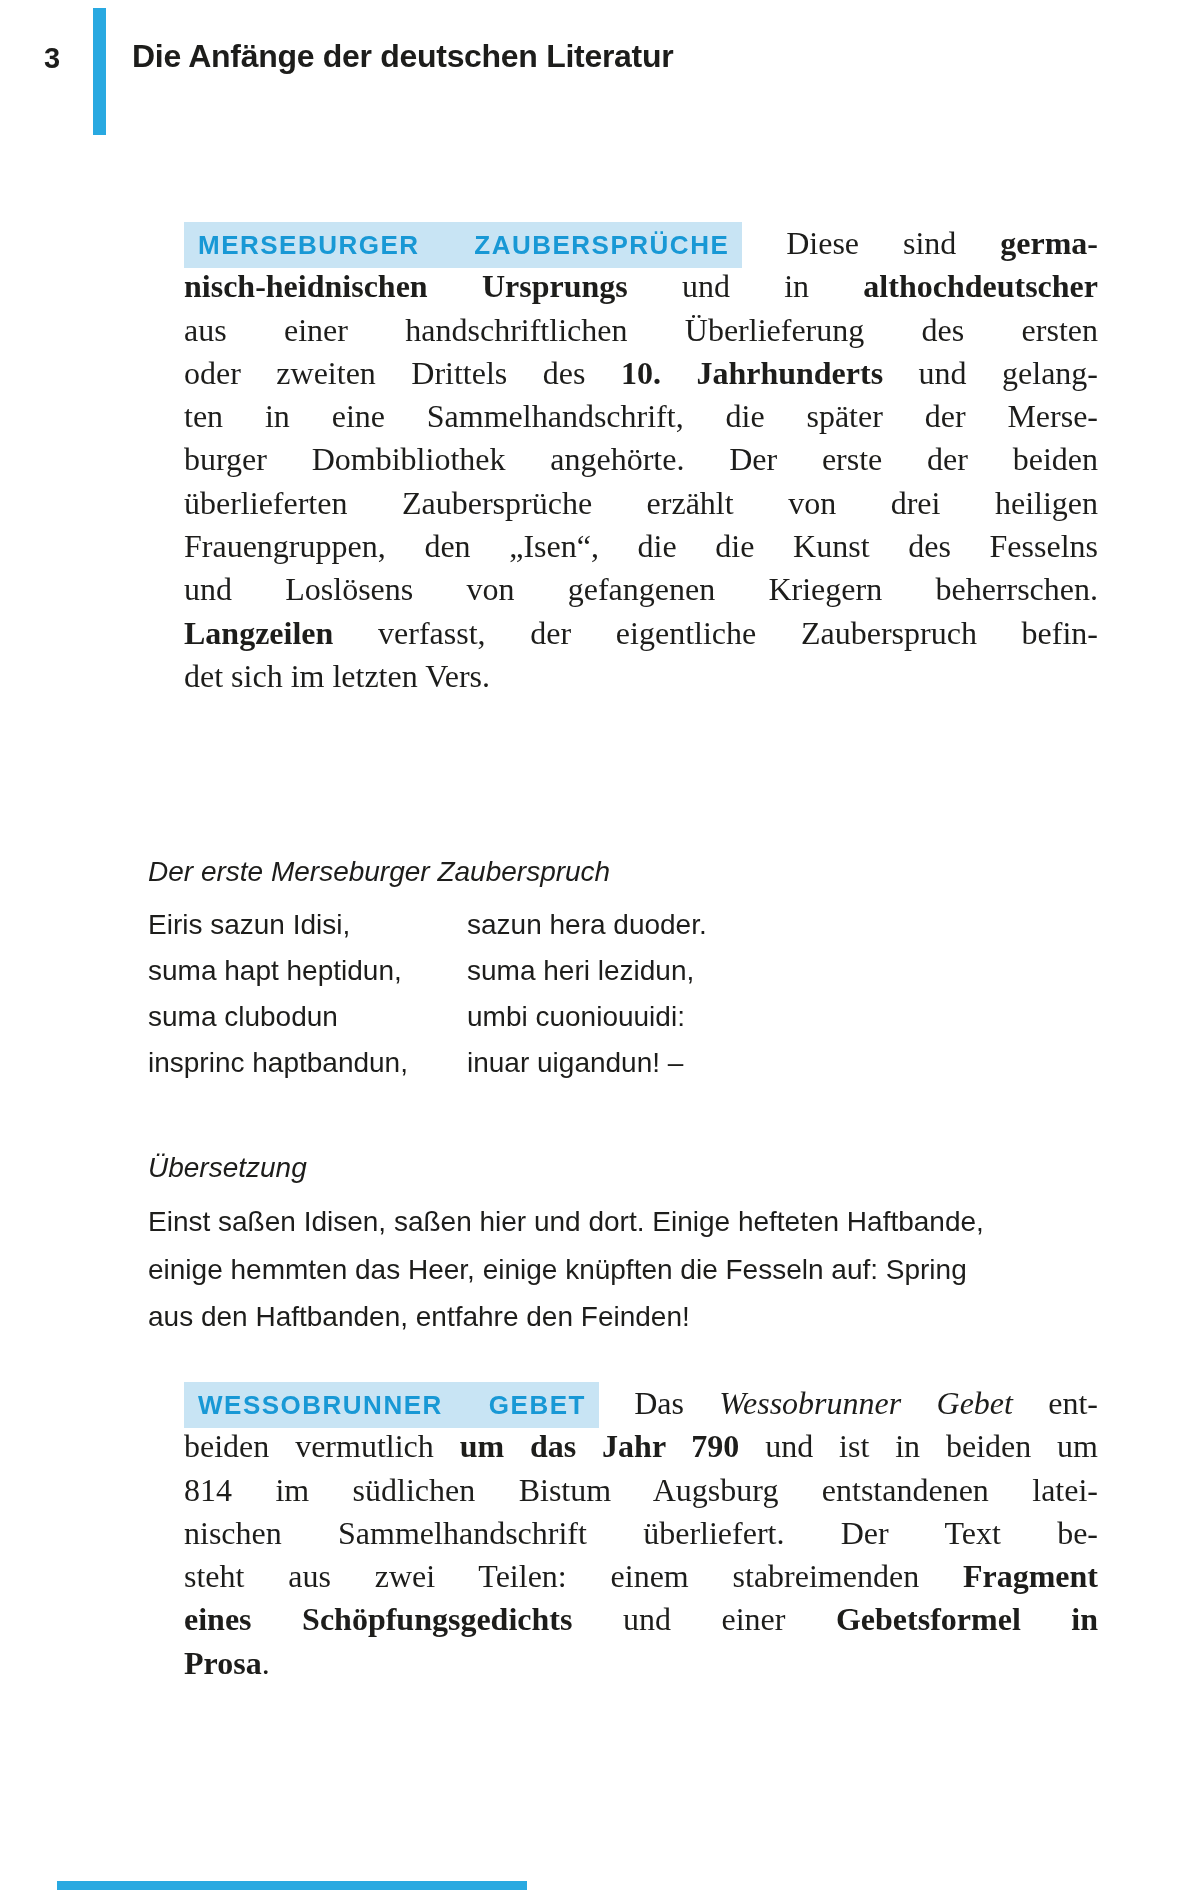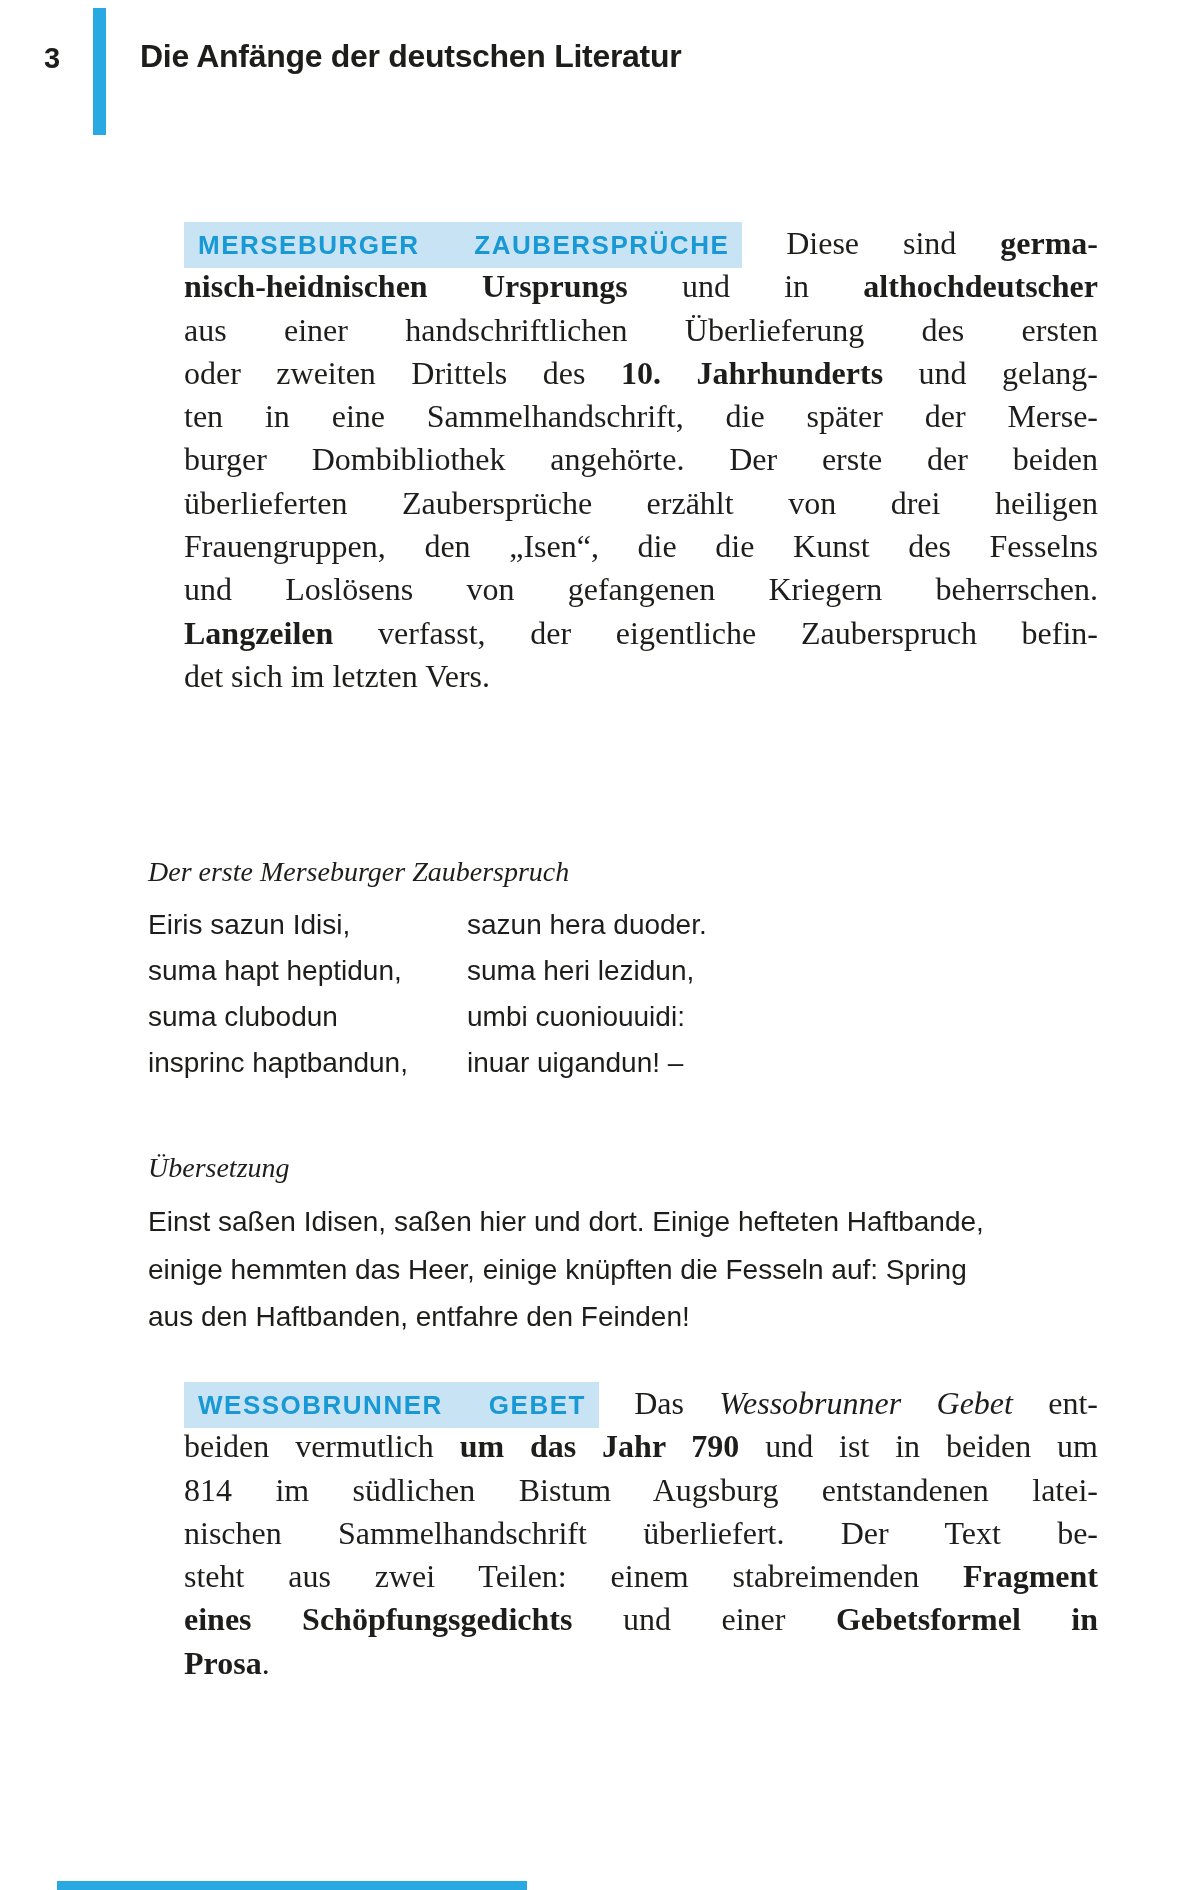--- a/index.html
+++ b/index.html
@@ -11,21 +11,21 @@
   
   .page-number{
     position:absolute;left:44px;top:42px;
     font-family:"Liberation Sans", sans-serif;font-weight:700;font-size:29px;
   }
   .accent-vbar{
     position:absolute;left:93px;top:8px;width:13px;height:127px;
     background:#29a9e1;
   }
   .chapter-title{
-    position:absolute;left:140px;top:38px;margin:0;
+    position:absolute;left:132px;top:38px;margin:0;
     font-family:"Liberation Sans", sans-serif;font-weight:700;font-size:32px;
     letter-spacing:-0.3px;white-space:nowrap;text-align:right;
   }
   
   .para{
     position:absolute;left:148px;width:914px;
     font-size:32px;color:#1d1d1b;margin-left:36px;
   }
   .para1{top:222px;}
   .para2{top:1382px;}
@@ -39,21 +39,21 @@
   .s-i{font-style:italic;}
   .s-k{
     font-family:"Liberation Sans", sans-serif;font-weight:700;font-size:26px;
     letter-spacing:1.5px;word-spacing:10px;
     color:#1898d5;background:#c8e4f4;
     padding:8px 13px 8px 14px;
   }
   
   .poem-caption,.trans-caption{
     position:absolute;left:148px;margin:0;
-    font-family:Liberation Serif, serif;font-style:italic;
+    font-family:Liberation Sans, sans-serif;font-style:italic;
     font-size:28px;font-weight:400;white-space:nowrap;
   }
   .poem-caption{top:856px;}
   .trans-caption{top:1152px;}
   .poem{
     position:absolute;left:148px;top:902px;width:914px;
     font-family:"Liberation Sans", sans-serif;font-size:28px;
   }
   .poem-row{display:flex;height:46px;line-height:46px;}
   .poem-cell{white-space:nowrap;}

